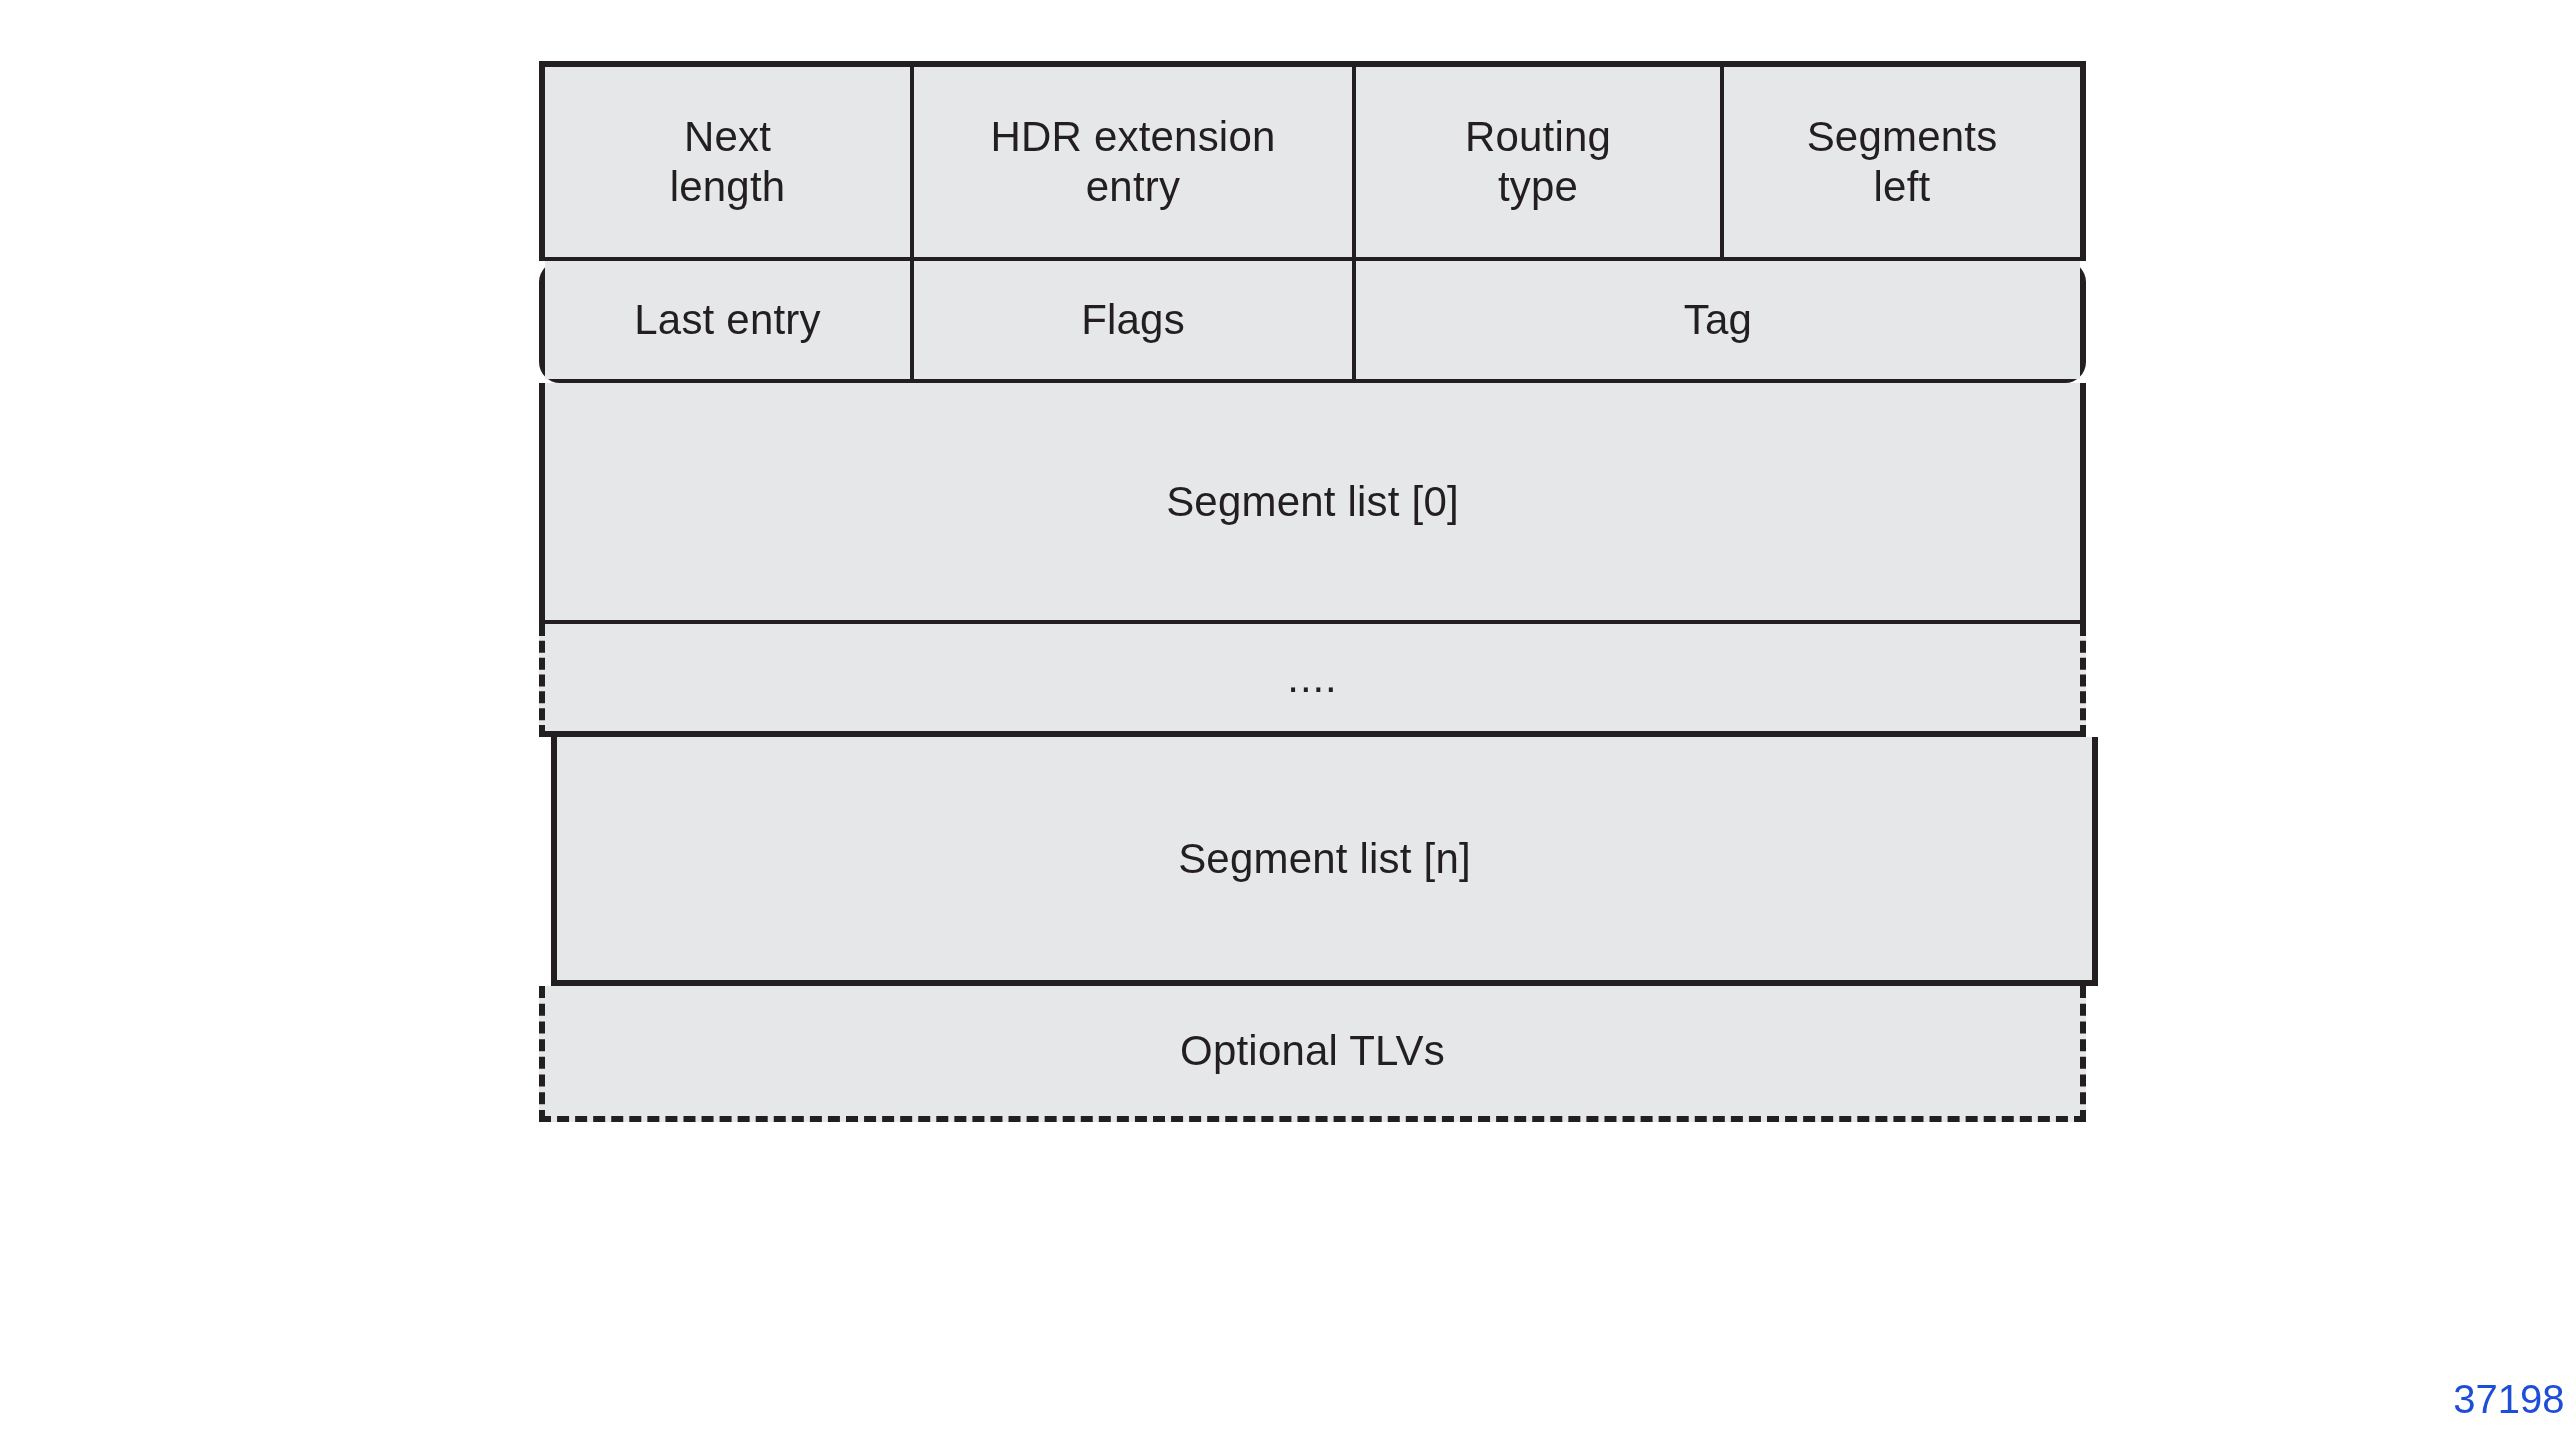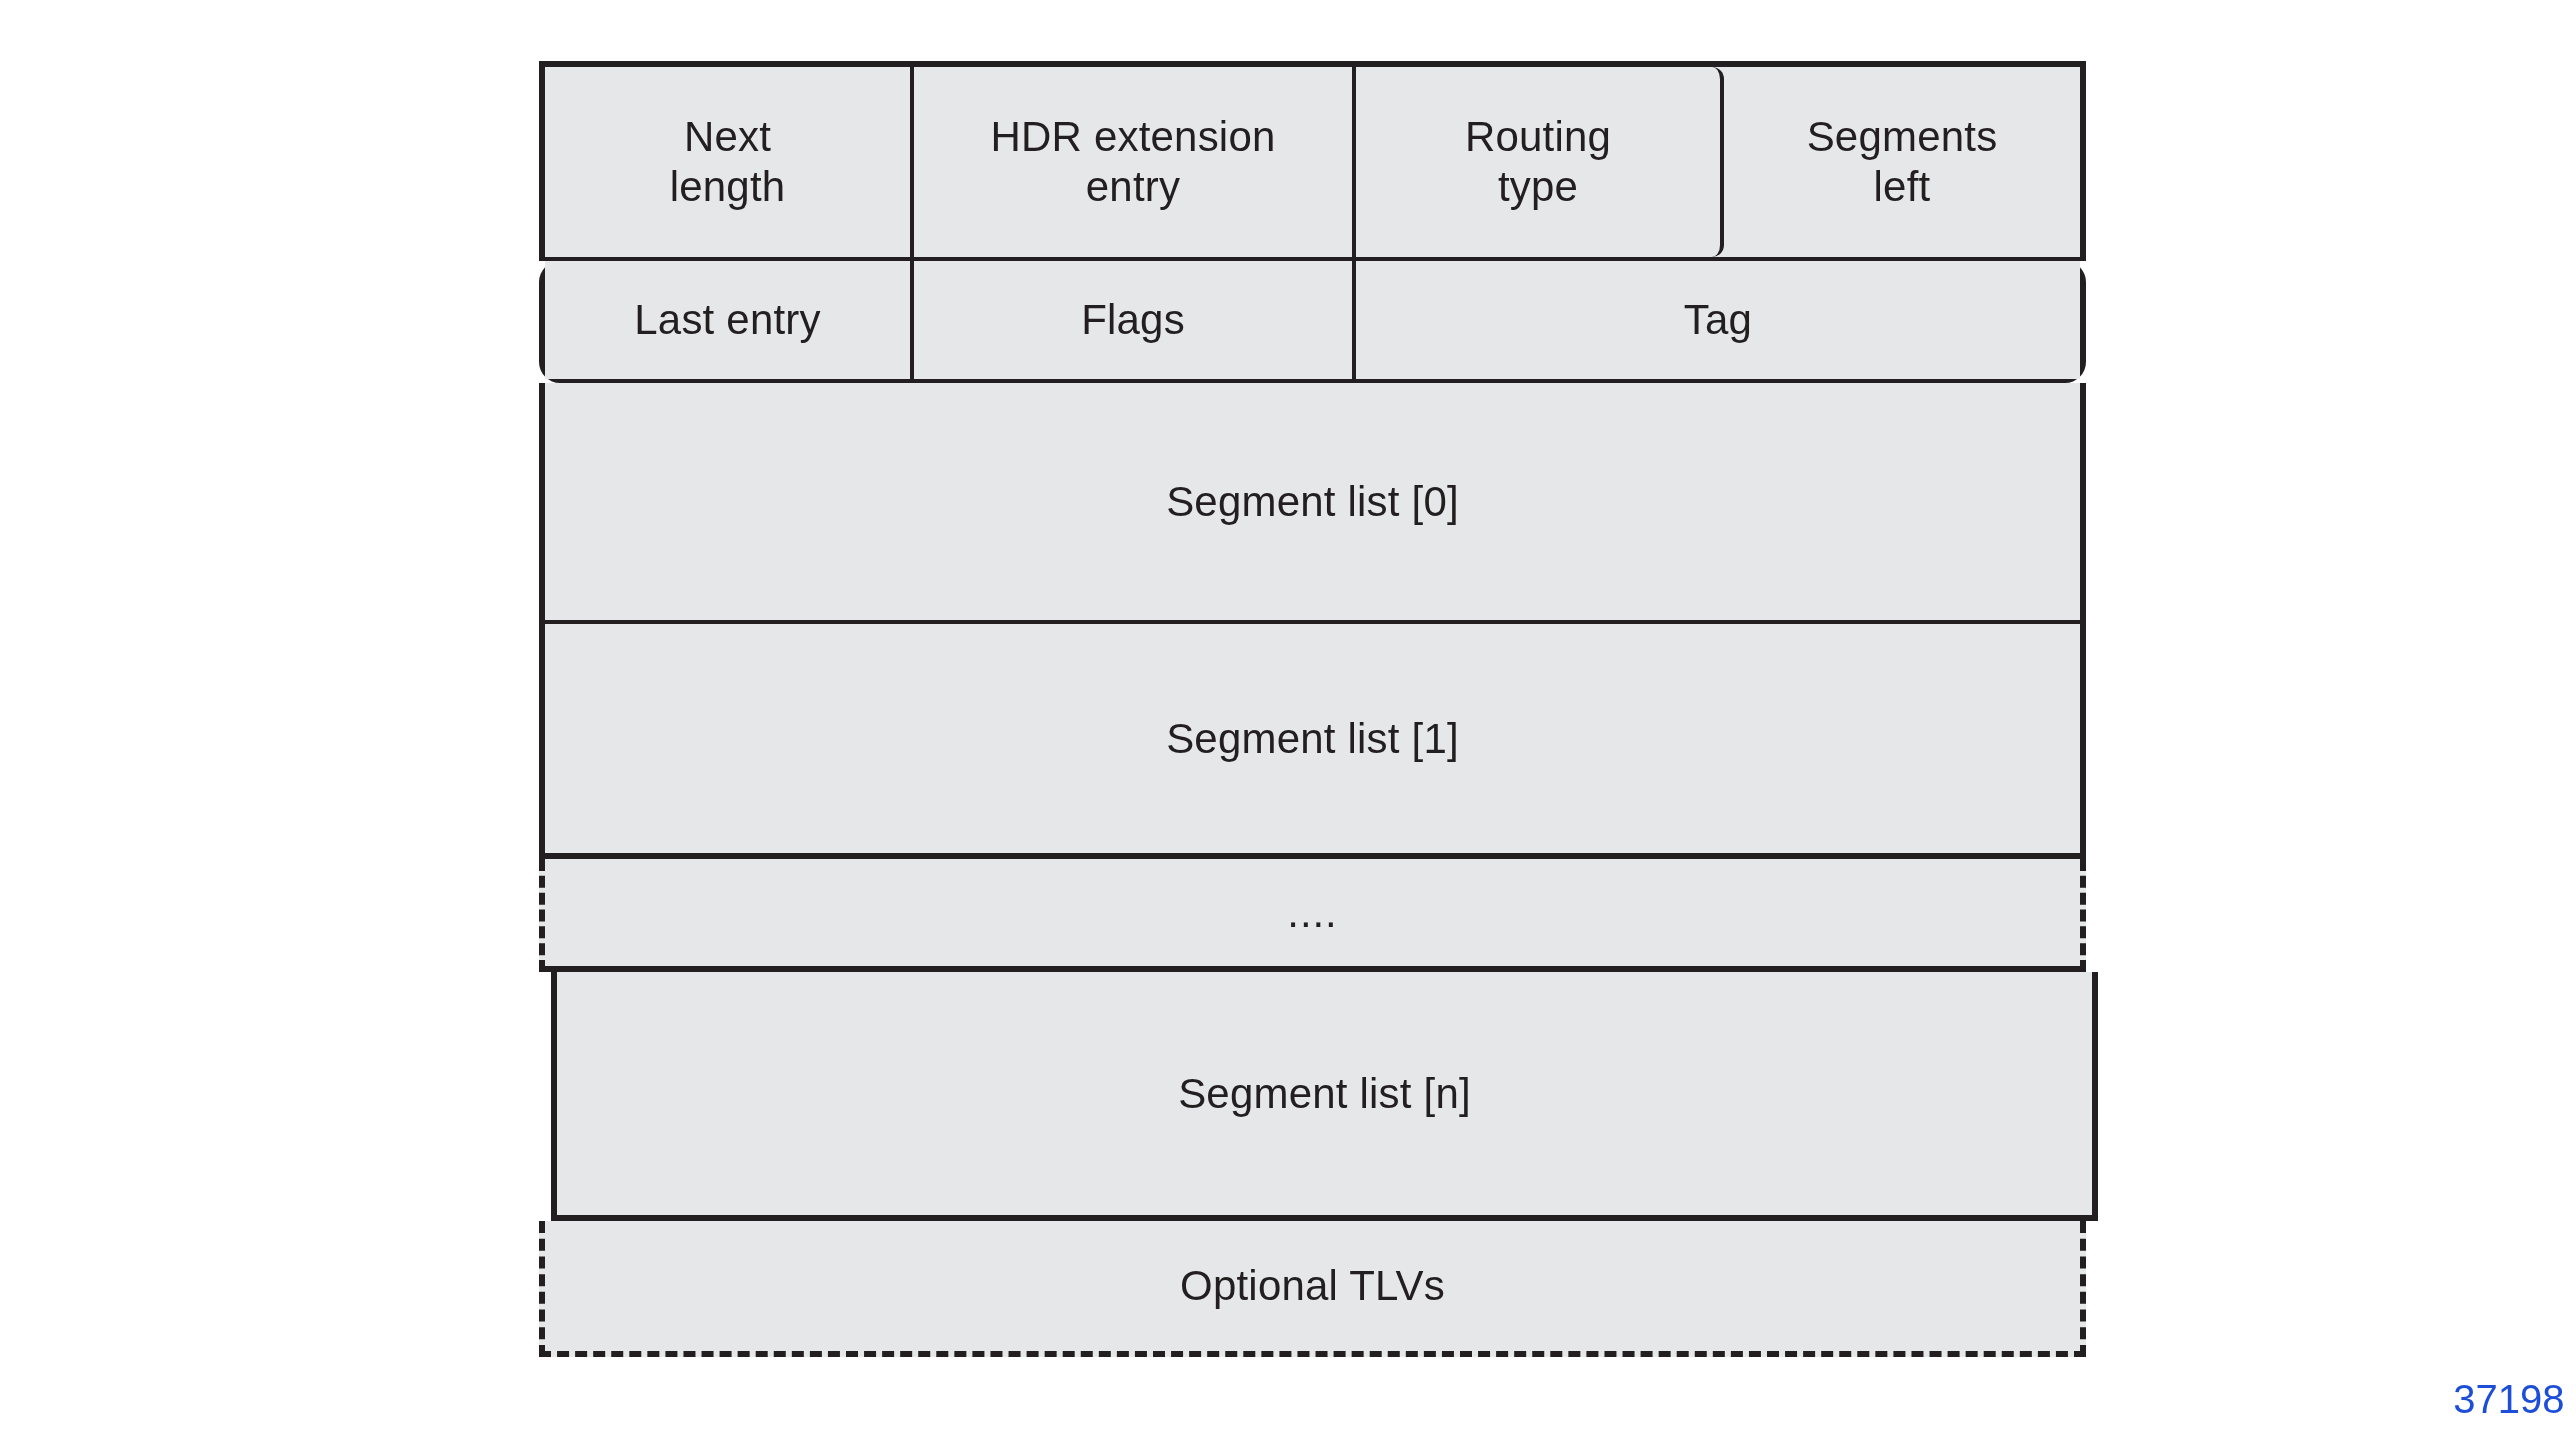--- a/index.html
+++ b/index.html
@@ -74,21 +74,21 @@
   .row-subheader  { height: 122px; border-radius: 21px; }
   .row-seg0       { height: 241px; }
   .row-seg1       { height: 235px; }
   .row-ellipsis   { height: 113px; }
   .row-segn       { height: 249px; margin-left: 12px; }
   .row-tlv        { height: 136px; }
 
   
   .col-next-header { width: 369px; }
   .col-hdr-ext     { width: 442px; }
-  .col-routing     { width: 368px; border-radius: 12px; }
+  .col-routing     { width: 368px; }
   .col-segments    { flex: 1 1 auto; }
 
   .col-last-entry  { width: 369px; }
   .col-flags       { width: 442px; }
   .col-tag         { flex: 1 1 auto; }
 
   .col-full        { width: 100%; }
 
   .ellipsis-text {
     font-size: 42px;
@@ -151,25 +151,20 @@
         <span>Tag</span>
       </div>
     </div>
 
     <div class="pkt-row row-seg0 b-left-solid b-right-solid div-bot">
       <div class="pkt-cell col-full">
         <span>Segment list [0]</span>
       </div>
     </div>
 
-    <div class="pkt-row row-seg1 b-left-solid b-right-solid b-bot-solid">
-      <div class="pkt-cell col-full">
-        <span>Segment list [1]</span>
-      </div>
-    </div>
 
     <div class="pkt-row row-ellipsis b-left-dash b-right-dash b-bot-solid">
       <div class="pkt-cell col-full ellipsis-text">
         <span>....</span>
       </div>
     </div>
 
     <div class="pkt-row row-segn b-left-solid b-right-solid b-bot-solid">
       <div class="pkt-cell col-full">
         <span>Segment list [n]</span>

